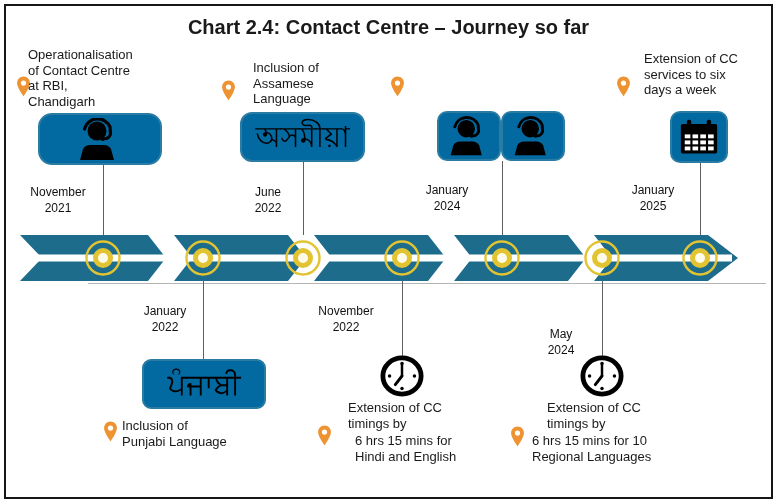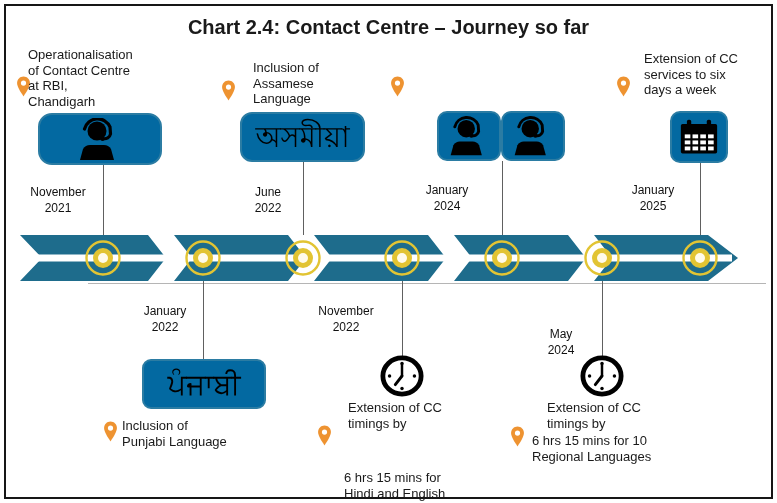--- a/index.html
+++ b/index.html
@@ -175,21 +175,21 @@
       <circle cx="11" cy="23" r="1.8" fill="#000"></circle>
     <line x1="24" y1="23" x2="24" y2="11" stroke="#000" stroke-width="2.6" stroke-linecap="round"></line>
     <line x1="24" y1="23" x2="17" y2="32" stroke="#000" stroke-width="3" stroke-linecap="round"></line>
   </svg>
   <div class="etext" style="left:348px;top:400px;width:110px;">Extension of CC
 timings by</div>
   <svg class="pin" style="left:317px;top:425px;" viewBox="0 0 24 34">
     <path d="M12 1C6.2 1 1.6 5.7 1.6 11.5 C1.6 19.2 12 33 12 33 C12 33 22.4 19.2 22.4 11.5 C22.4 5.7 17.8 1 12 1 Z" fill="#EE9331"></path>
     <circle cx="12" cy="11.5" r="4.2" fill="#ffffff"></circle>
   </svg>
-  <div class="etext" style="left:344px;top:433px;width:126px;margin-top:37px;">6 hrs 15 mins for
+  <div class="etext" style="left:355px;top:433px;width:126px;">6 hrs 15 mins for
 Hindi and English</div>
 
   <div class="conn" style="left:602px;top:281px;height:75px;"></div>
   <div class="edate" style="left:521px;top:303px;width:80px;margin-top:23px;">May
 2024</div>
   <svg style="position:absolute;left:579px;top:354px;" width="46" height="44" viewBox="0 0 48 46">
     <ellipse cx="24" cy="23" rx="20" ry="19" fill="#fff" stroke="#000" stroke-width="5"></ellipse>
     <circle cx="24" cy="10" r="1.8" fill="#000"></circle>
       <circle cx="37" cy="23" r="1.8" fill="#000"></circle>
     <circle cx="24" cy="36" r="1.8" fill="#000"></circle>

